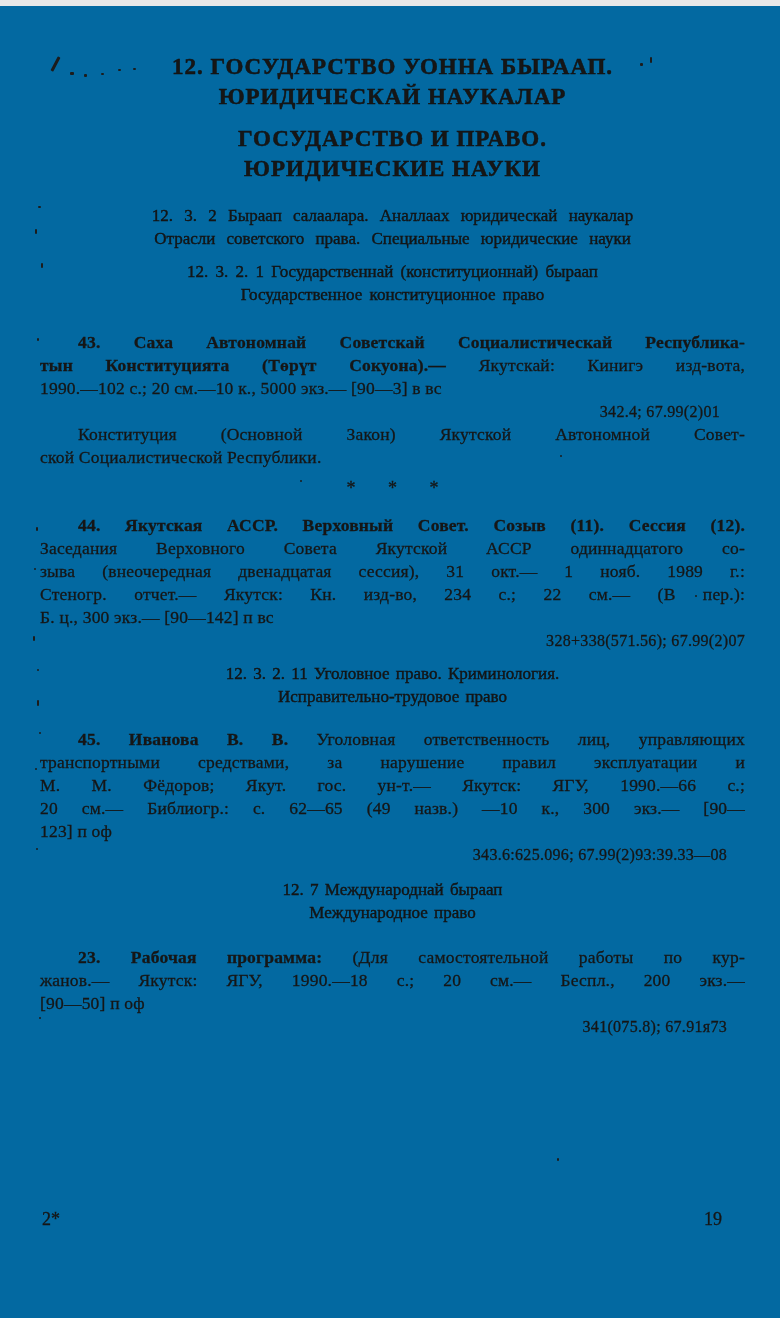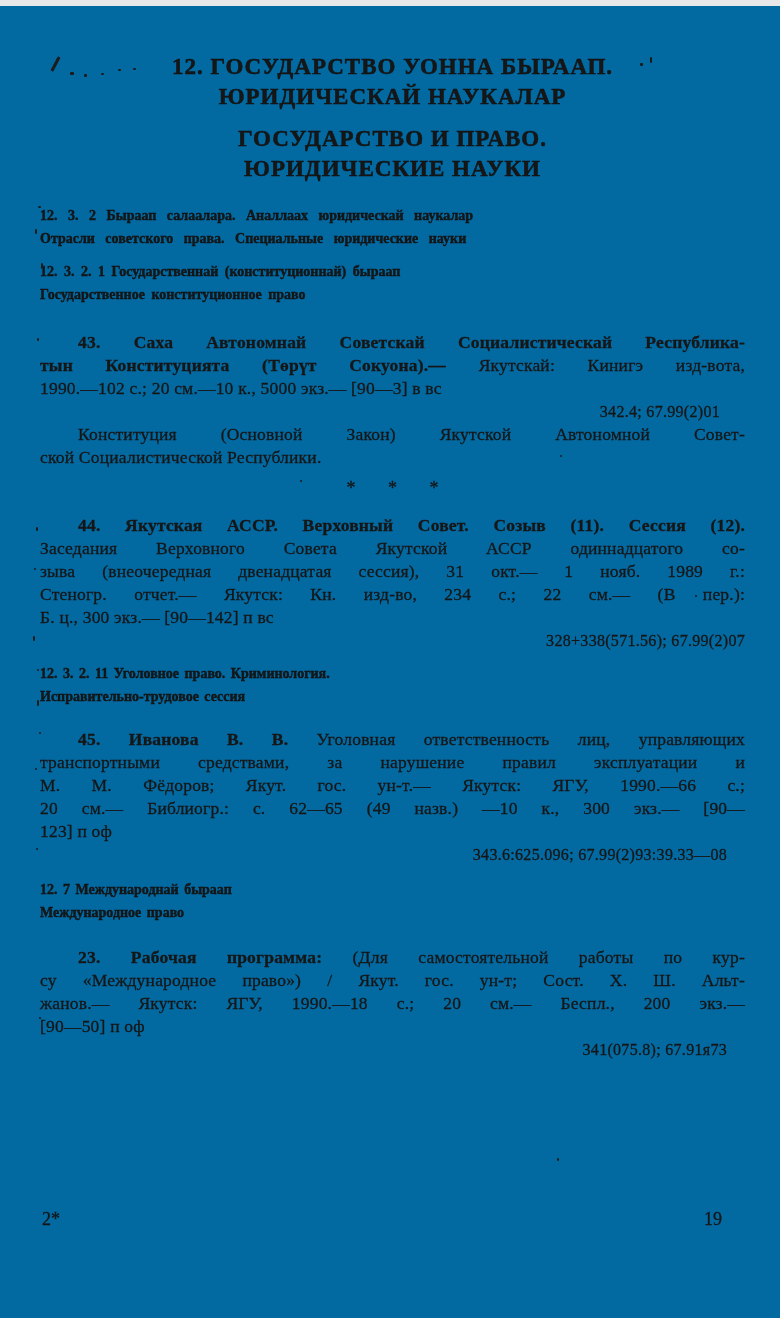--- a/index.html
+++ b/index.html
@@ -22,24 +22,24 @@
     margin: 0;
     font-size: 23px;
     line-height: 30px;
     font-weight: 700;
     text-align: center;
     letter-spacing: 1px;
     -webkit-text-stroke: 0.5px #111;
   }
   .mt2 { margin-top: 12px; }
   .sec {
-    font-weight: 700;
-    font-size: 14px;
-    line-height: 23px;
-    text-align: left;
+    font-weight: 400;
+    font-size: 17px;
+    line-height: 23px;
+    text-align: center;
     -webkit-text-stroke: 0.4px #111;
   }
   .sec-232 { margin-top: 20px; word-spacing: 7px; }
   .sec-2321 { margin-top: 10px; word-spacing: 3px; }
   .sec-23211 { margin-top: 10px; word-spacing: 2px; }
   .sec-127 { margin-top: 12px; word-spacing: 2px; }
   .entry { margin-top: 0; }
   .mt25 { margin-top: 25px; }
   .mt22 { margin-top: 22px; }
   .mt20 { margin-top: 20px; }
@@ -157,21 +157,21 @@
         <div class="ln"><span class="r">Заседания Верховного Совета Якутской АССР одиннадцатого со-</span></div>
         <div class="ln"><span class="r">зыва (внеочередная двенадцатая сессия), 31 окт.— 1 нояб. 1989 г.:</span></div>
         <div class="ln"><span class="r">Стеногр. отчет.— Якутск: Кн. изд-во, 234 с.; 22 см.— (В пер.):</span></div>
         <div class="ln last"><span class="r">Б. ц., 300 экз.— [90—142] п вс</span></div>
       </div>
     <div class="class-line pr0">328+338(571.56); 67.99(2)07</div>
   </div>
 
   <div class="sec sec-23211">
     <div>12. 3. 2. 11 Уголовное право. Криминология.</div>
-    <div>Исправительно-трудовое сессия</div>
+    <div>Исправительно-трудовое право</div>
   </div>
 
   <div class="entry mt20">
     <div class="par">
         <div class="ln first"><span class="b">45. Иванова В. В. </span><span class="r">Уголовная ответственность лиц, управляющих</span></div>
         <div class="ln"><span class="r">транспортными средствами, за нарушение правил эксплуатации и</span></div>
         <div class="ln"><span class="r">М. М. Фёдоров; Якут. гос. ун-т.— Якутск: ЯГУ, 1990.—66 с.;</span></div>
         <div class="ln"><span class="r">20 см.— Библиогр.: с. 62—65 (49 назв.) —10 к., 300 экз.— [90—</span></div>
         <div class="ln last"><span class="r">123] п оф</span></div>
       </div>
@@ -179,21 +179,20 @@
   </div>
 
   <div class="sec sec-127">
     <div>12. 7 Международнай быраап</div>
     <div>Международное право</div>
   </div>
 
   <div class="entry mt22">
     <div class="par">
         <div class="ln first"><span class="b">23. Рабочая программа: </span><span class="r">(Для самостоятельной работы по кур-</span></div>
-        <div class="ln"><span class="r">су «Международное право») / Якут. гос. ун-т; Сост. Х. Ш. Альт-</span></div>
         <div class="ln"><span class="r">жанов.— Якутск: ЯГУ, 1990.—18 с.; 20 см.— Беспл., 200 экз.—</span></div>
         <div class="ln last"><span class="r">[90—50] п оф</span></div>
       </div>
     <div class="class-line pr18">341(075.8); 67.91я73</div>
   </div>
 
   <div class="footer">
     <span>2*</span>
     <span>19</span>
   </div>

